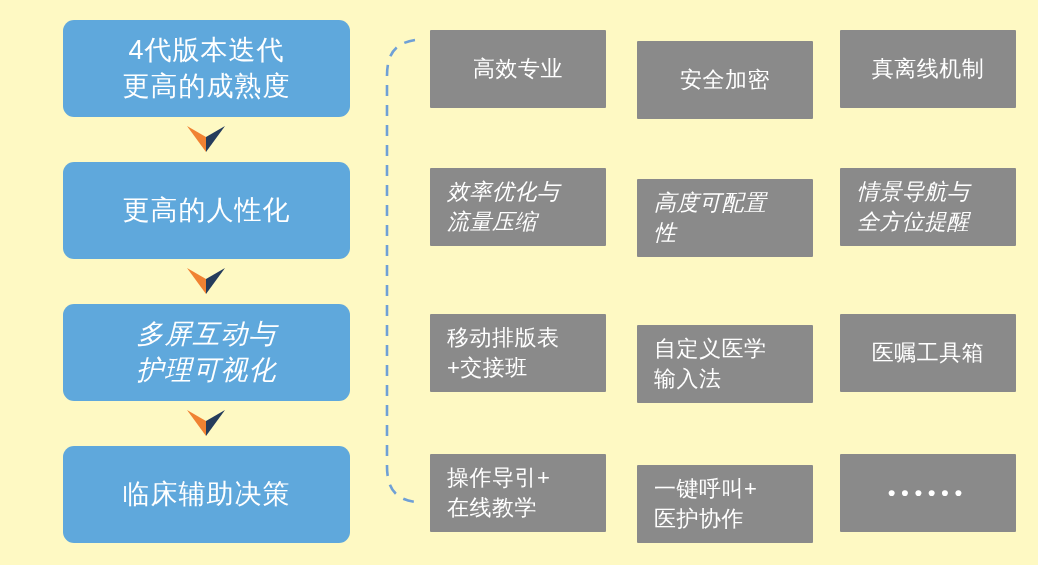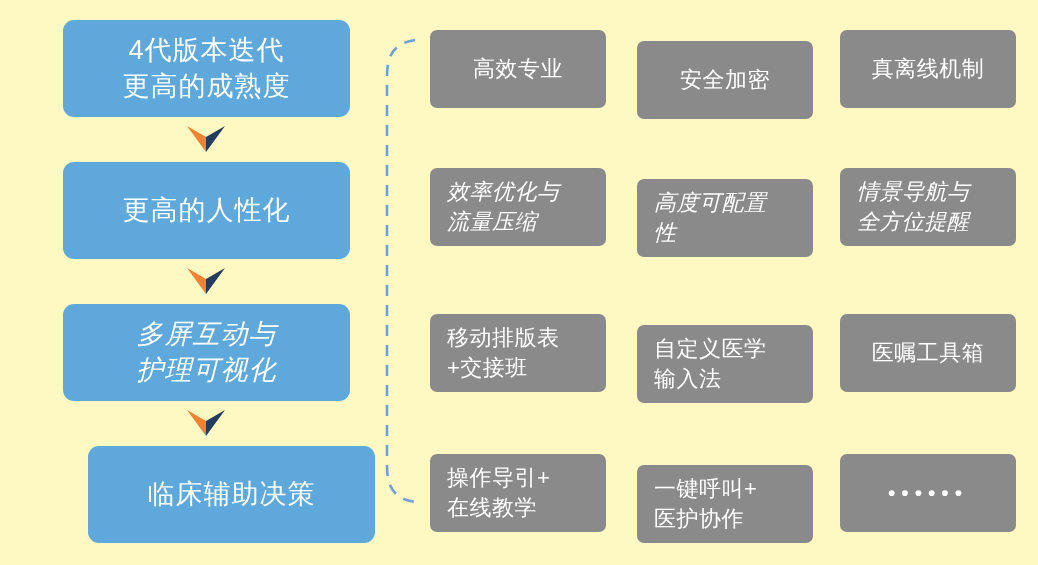--- a/index.html
+++ b/index.html
@@ -11,32 +11,32 @@
   .stage {
     position:absolute; left:63px; width:287px; height:97px;
     background:#5FA8DC; border-radius:11px; color:#ffffff;
     display:flex; align-items:center; justify-content:center;
     text-align:center; font-size:27px; line-height:1.32;
     white-space:pre-line; letter-spacing:1px;
   }
   .stage1 { top:20px; }
   .stage2 { top:162px; }
   .stage3 { top:304px;font-style:italic; }
-  .stage4 { top:446px;margin-left:25px; }
+  .stage4 { top:446px; }
   
   .flow-arrow { position:absolute; left:186px; width:40px; height:28px; }
   .arrow1 { top:125px; }
   .arrow2 { top:267px; }
   .arrow3 { top:409px; }
   
   .brace { position:absolute; left:375px; top:32px; width:48px; height:478px; }
   
   .cell {
     position:absolute; width:176px; height:78px;
-    background:#8A8A8A; border-radius:7px; color:#ffffff;
+    background:#8A8A8A; border-radius:1px; color:#ffffff;
     display:flex; align-items:center; justify-content:center;
     text-align:center; font-size:22px; line-height:1.38;
     white-space:pre-line; box-sizing:border-box; letter-spacing:0.5px;
   }
   .cell.left { justify-content:flex-start; text-align:left; padding-left:17px; padding-right:6px; }
   .col1 { left:430px; }
   .col2 { left:637px;margin-top:11px; }
   .col3 { left:840px; }
   .row1 { top:30px; }
   .row2 { top:168px;font-style:italic; }

